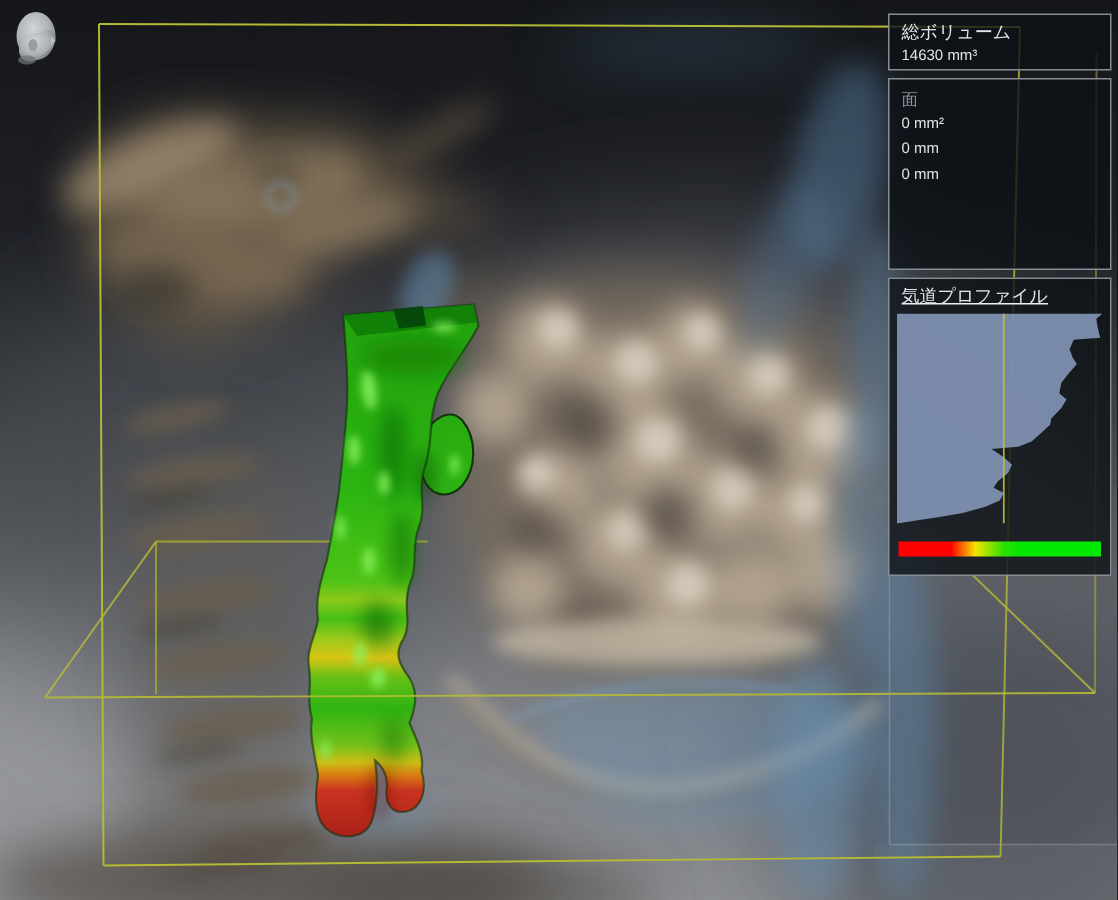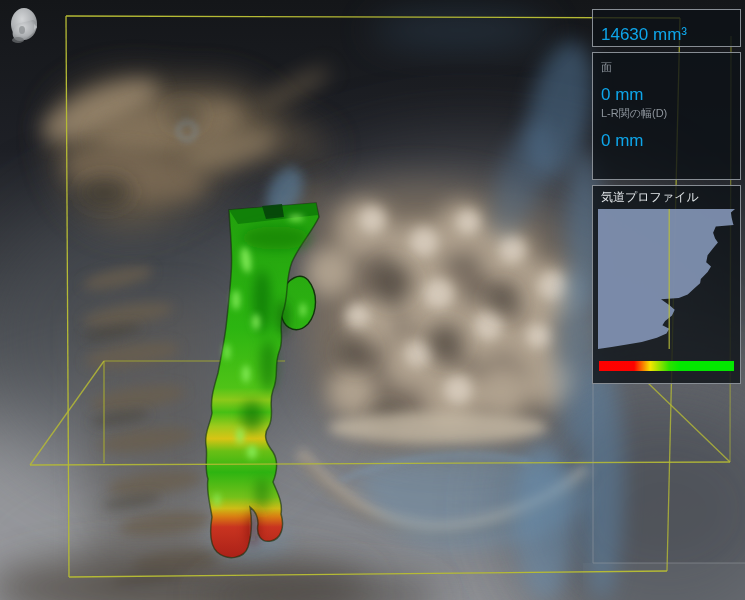--- a/index.html
+++ b/index.html
@@ -5,25 +5,25 @@
   html,body{margin:0;padding:0;background:#0c0e11;}
   #app{position:relative;width:745px;height:600px;overflow:hidden;
        background:#17191d;font-family:"Liberation Sans",sans-serif;
        -webkit-font-smoothing:antialiased;}
   #scene{position:absolute;left:0;top:0;width:745px;height:600px;display:block;}
   
   .panel{position:absolute;left:592px;width:149px;box-sizing:border-box;
          background:rgba(13,17,23,0.80);border:1px solid #878d94;
          padding:4px 8px;color:#eef1f3;}
   .panel .title{font-size:12px;line-height:15px;color:#e2e6e9;}
-  .panel .value{font-size:17px;line-height:16px;color:#0ea5e9;margin-top:13px;}
+  .panel .value{font-size:10px;line-height:16px;color:#e5e5e5;margin-top:1px;}
   .panel .label{font-size:11px;line-height:14px;color:#8e959d;margin-top:3px;}
   #panel-total{top:9px;height:38px;}
   #panel-min{top:52px;height:128px;}
-  #panel-profile{top:185px;height:199px;padding:4px 5px 8px 5px;}
+  #panel-profile{top:185px;height:199px;padding:4px 5px 8px 5px;text-decoration:underline;}
   #panel-profile .title{padding-left:3px;margin-bottom:4px;}
   #profile-chart{display:block;margin:0 auto;}
   #colorbar{height:10px;margin:12px 1px 0 1px;}
   
   #head-widget{position:absolute;left:6px;top:4px;width:44px;height:48px;}
 </style>
 </head>
 <body>
 
 <div id="app">
@@ -262,27 +262,28 @@
       <ellipse cx="24" cy="24" rx="13" ry="16" fill="url(#headGrad)"></ellipse>
       <path d="M33,20 C37,22 38,26 36,29 C34,33 30,35 27,38 C24,41 19,42 16,40
                C13,38 12,34 13,31 C14,28 16,26 17,24 Z" fill="url(#headGrad)"></path>
       <path d="M34,24 L37,27 L34,30 Z" fill="#b9bcbe"></path>
       <ellipse cx="22" cy="30" rx="3" ry="4" fill="#8f9295" opacity="0.8"></ellipse>
       <ellipse cx="18" cy="40" rx="6" ry="3" fill="#6f7275" opacity="0.7"></ellipse>
     </g>
   </svg>
 
   <div class="panel" id="panel-total">
+    <div class="title">総ボリューム</div>
     <div class="value">14630 mm³</div>
   </div>
 
   <div class="panel" id="panel-min">
     <div class="label">面</div>
+    <div class="value">0 mm²</div>
     <div class="value">0 mm</div>
-    <div class="label">L-R関の幅(D)</div>
     <div class="value">0 mm</div>
   </div>
 
   <div class="panel" id="panel-profile">
     <div class="title">気道プロファイル</div>
     <svg id="profile-chart" width="137" height="140" viewBox="0 0 137 140">
       <polygon id="profile-poly" points="0,0 137.0,0.0 132.9,3.5 133.6,8.4 134.9,14.0 135.6,16.1 117.8,17.5 115.1,23.8 117.1,29.4 119.9,33.6 115.1,39.2 109.6,46.2 108.2,53.2 113.0,57.4 109.6,63.0 102.8,70.0 102.1,74.2 95.9,79.8 89.7,85.4 80.8,88.9 63.0,90.3 71.2,95.9 76.7,100.8 74.0,106.4 67.1,112.0 64.4,116.2 71.2,119.7 68.5,124.6 58.9,128.8 43.8,133.0 27.4,135.8 13.7,137.9 0.0,140.0 0,140" fill="#8294b4" opacity="0.92"></polygon>
       <line id="profile-marker" x1="71.2" y1="0" x2="71.2" y2="140" stroke="#b9be39" stroke-width="1.2" opacity="0.9"></line>
     </svg>
     <div id="colorbar" style="background: linear-gradient(90deg, rgb(254, 1, 0) 0%, rgb(253, 2, 0) 26%, rgb(244, 229, 0) 38%, rgb(44, 224, 0) 52%, rgb(3, 232, 0) 60%, rgb(3, 232, 0) 100%);"></div>

